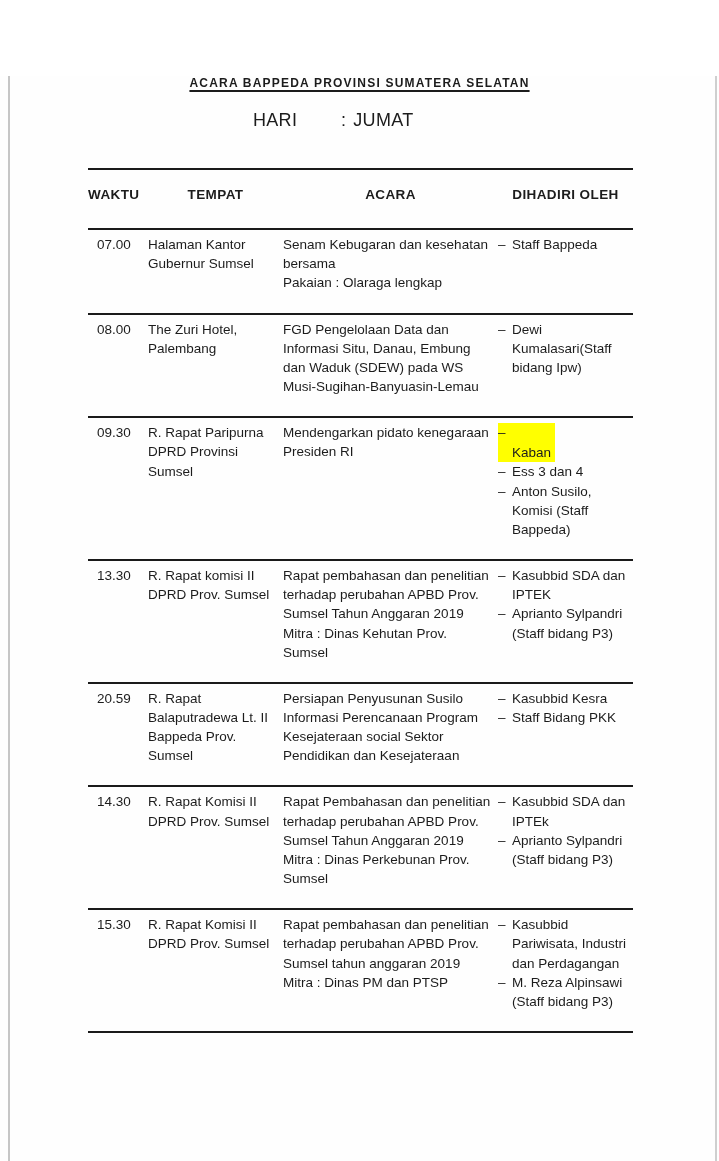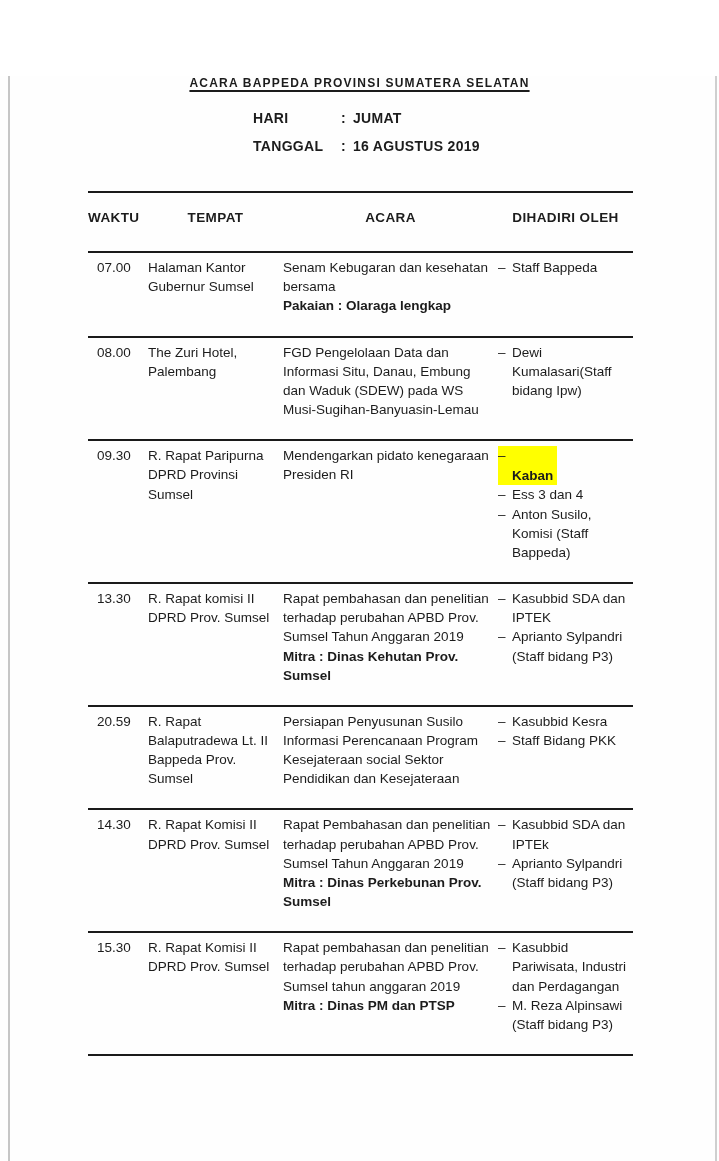--- a/index.html
+++ b/index.html
@@ -20,21 +20,21 @@
     text-align: center;
     font-size: 12px;
     font-weight: bold;
     letter-spacing: 1.2px;
     text-decoration: underline;
     text-underline-offset: 3px;
     text-decoration-thickness: 2px;
   }
 
   .meta { margin: 20px 0 0 253px; }
-  .meta-row { margin-bottom: 12px; font-size: 14px; font-weight: bold; letter-spacing: 0.3px; }
+  .meta-row { margin-bottom: 12px; font-size: 18px; font-weight: normal; letter-spacing: 0.3px; }
   .meta-label { display: inline-block; width: 88px; }
   .meta-sep { display: inline-block; margin-right: 7px; }
 
   table.schedule {
     margin: 37px 0 0 88px;
     width: 545px;
     border-collapse: collapse;
     table-layout: fixed;
     border-top: 2px solid #1a1a1a;
     font-size: 13.5px;
@@ -53,21 +53,21 @@
     padding: 15px 0 24px 0; text-align: center; vertical-align: top;
   }
   th.h-waktu { text-align: left; }
 
   td { vertical-align: top; padding: 5px 0 20px 0; }
   td.c-waktu { padding-left: 9px; }
   td.c-tempat { padding-right: 6px; }
   td.c-acara { padding-right: 4px; }
 
   .agenda-line { }
-  .bold { font-weight: bold; }
+  .bold { font-weight: normal; }
 
   .att-list { display: flex; flex-direction: column; }
   .att { display: flex; }
   .att .dash { flex: 0 0 14px; }
   .att .atext { flex: 1; }
   .att.highlight { align-self: flex-start; background: #ffff00; padding-right: 4px; }
   .att.highlight .atext { flex: none; margin-top: 20px; }
 </style>
 </head>
 <body>
@@ -75,23 +75,20 @@
 <div class="page">
   <div class="edge-left"></div>
   <div class="edge-right"></div>
 
   <h1 class="title">ACARA BAPPEDA PROVINSI SUMATERA SELATAN</h1>
 
   <div class="meta">
     <div class="meta-row">
       <span class="meta-label">HARI</span><span class="meta-sep">:</span><span class="meta-value">JUMAT</span>
     </div>
-    <div class="meta-row">
-      <span class="meta-label">TANGGAL</span><span class="meta-sep">:</span><span class="meta-value">16 AGUSTUS 2019</span>
-    </div>
   </div>
 
   <table class="schedule">
     <colgroup>
         <col class="c1">
         <col class="c2">
         <col class="c3">
         <col class="c4">
       </colgroup>
     <thead>

